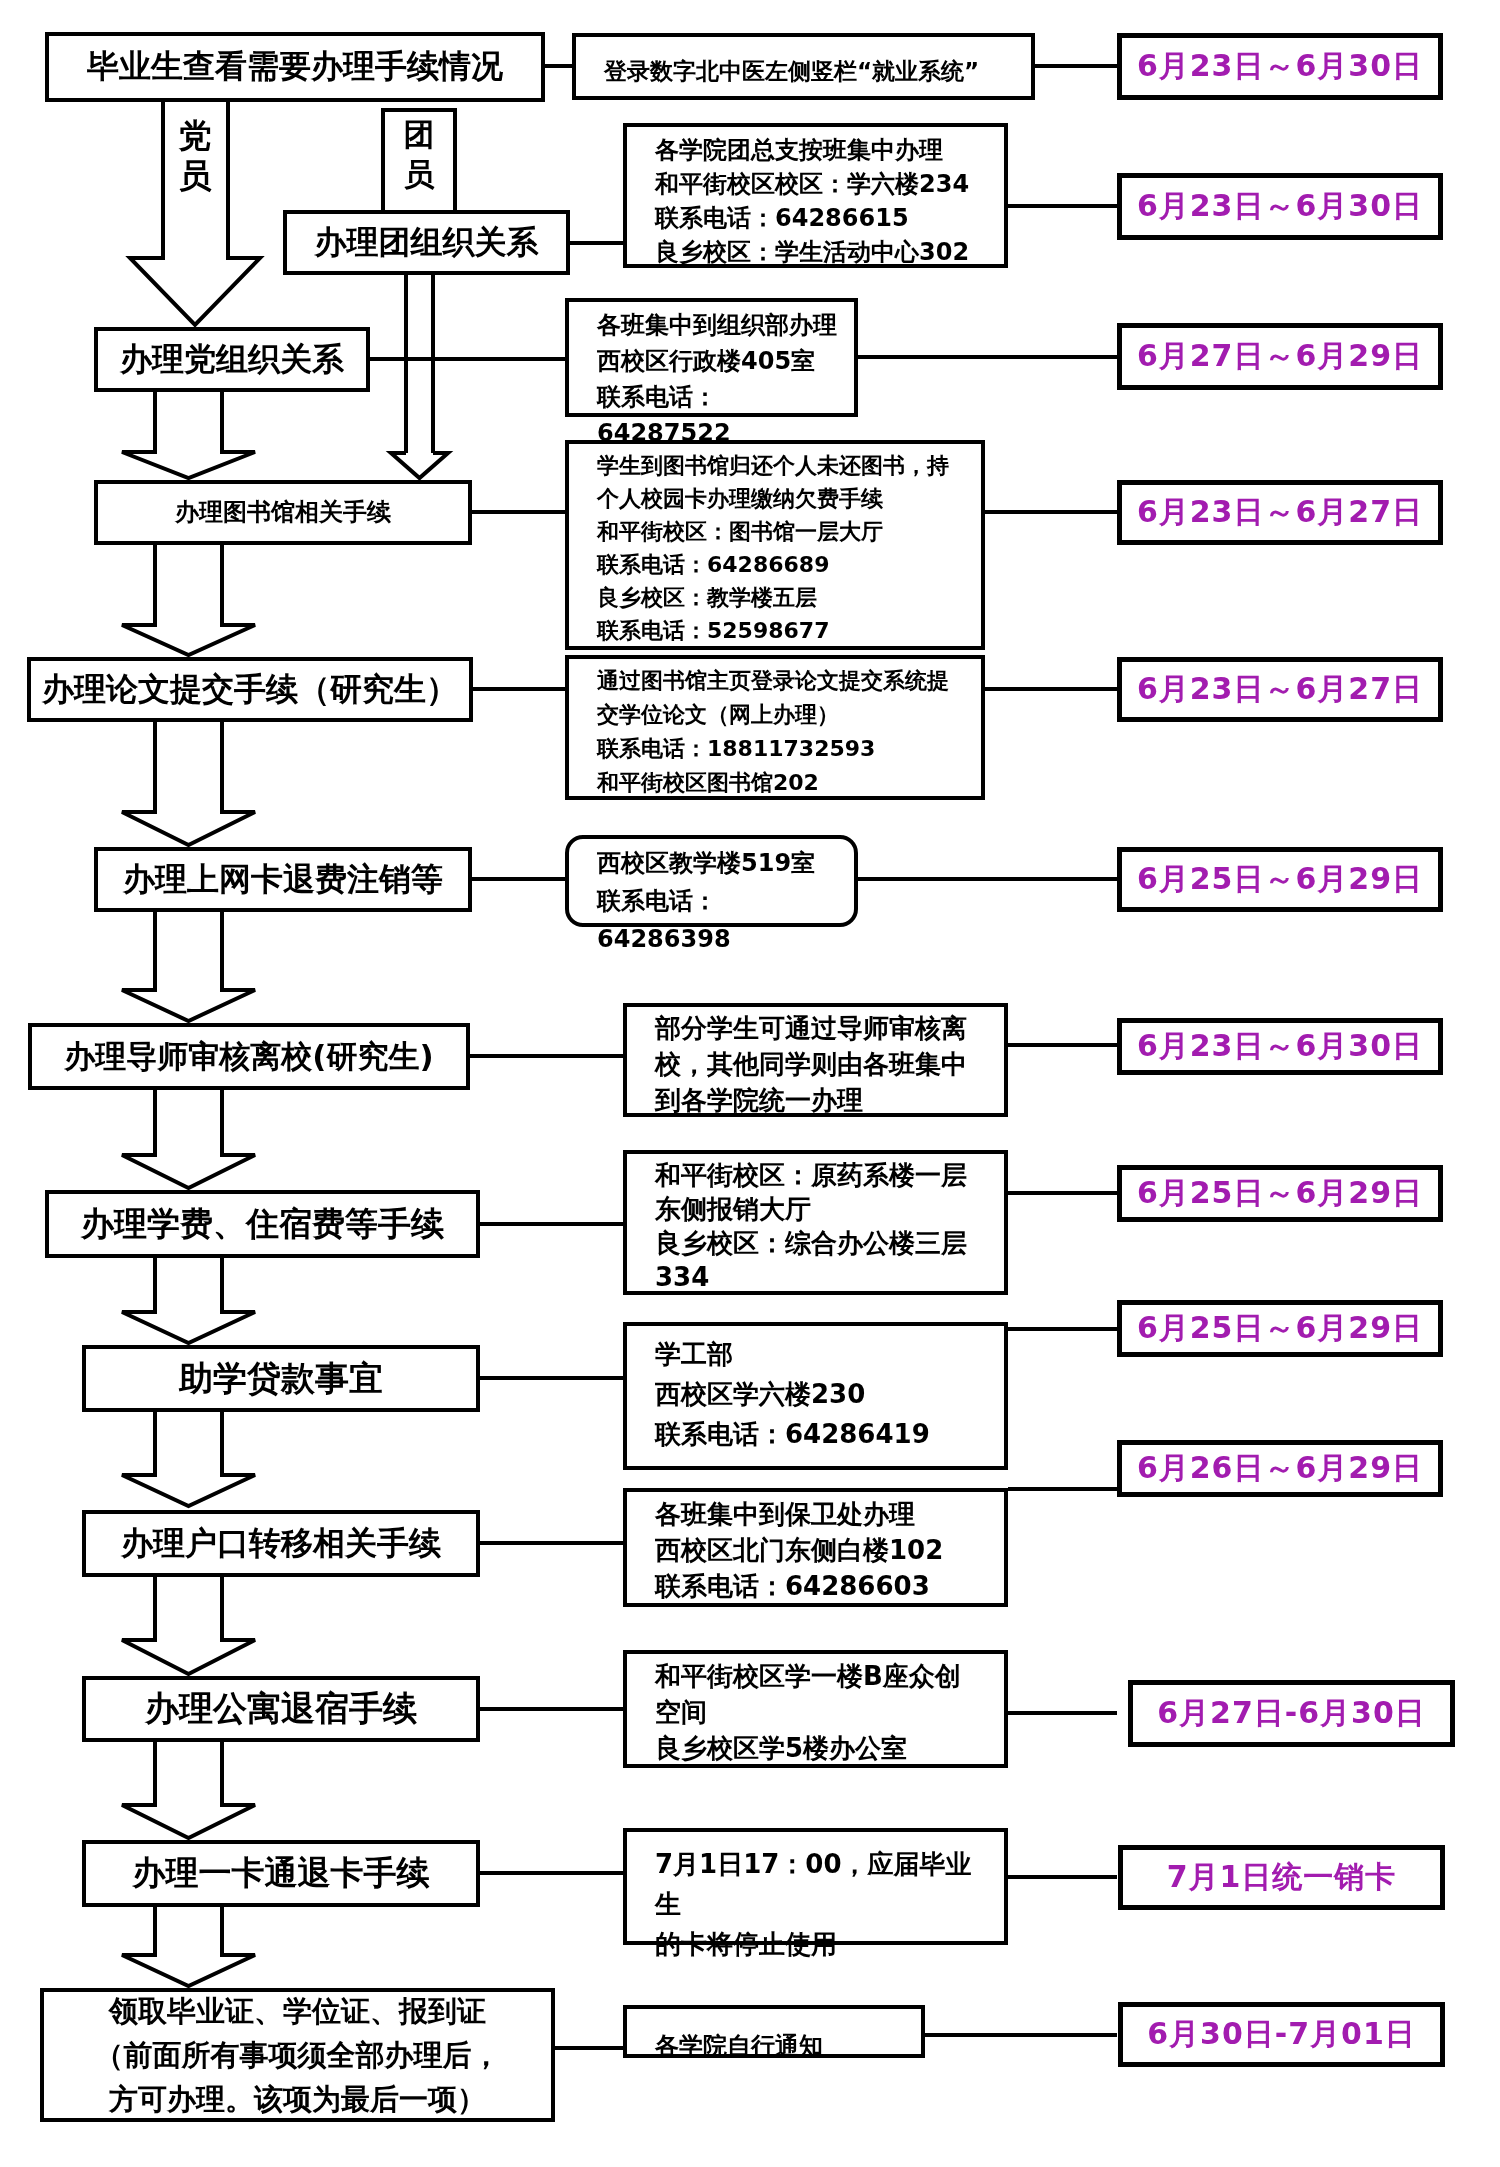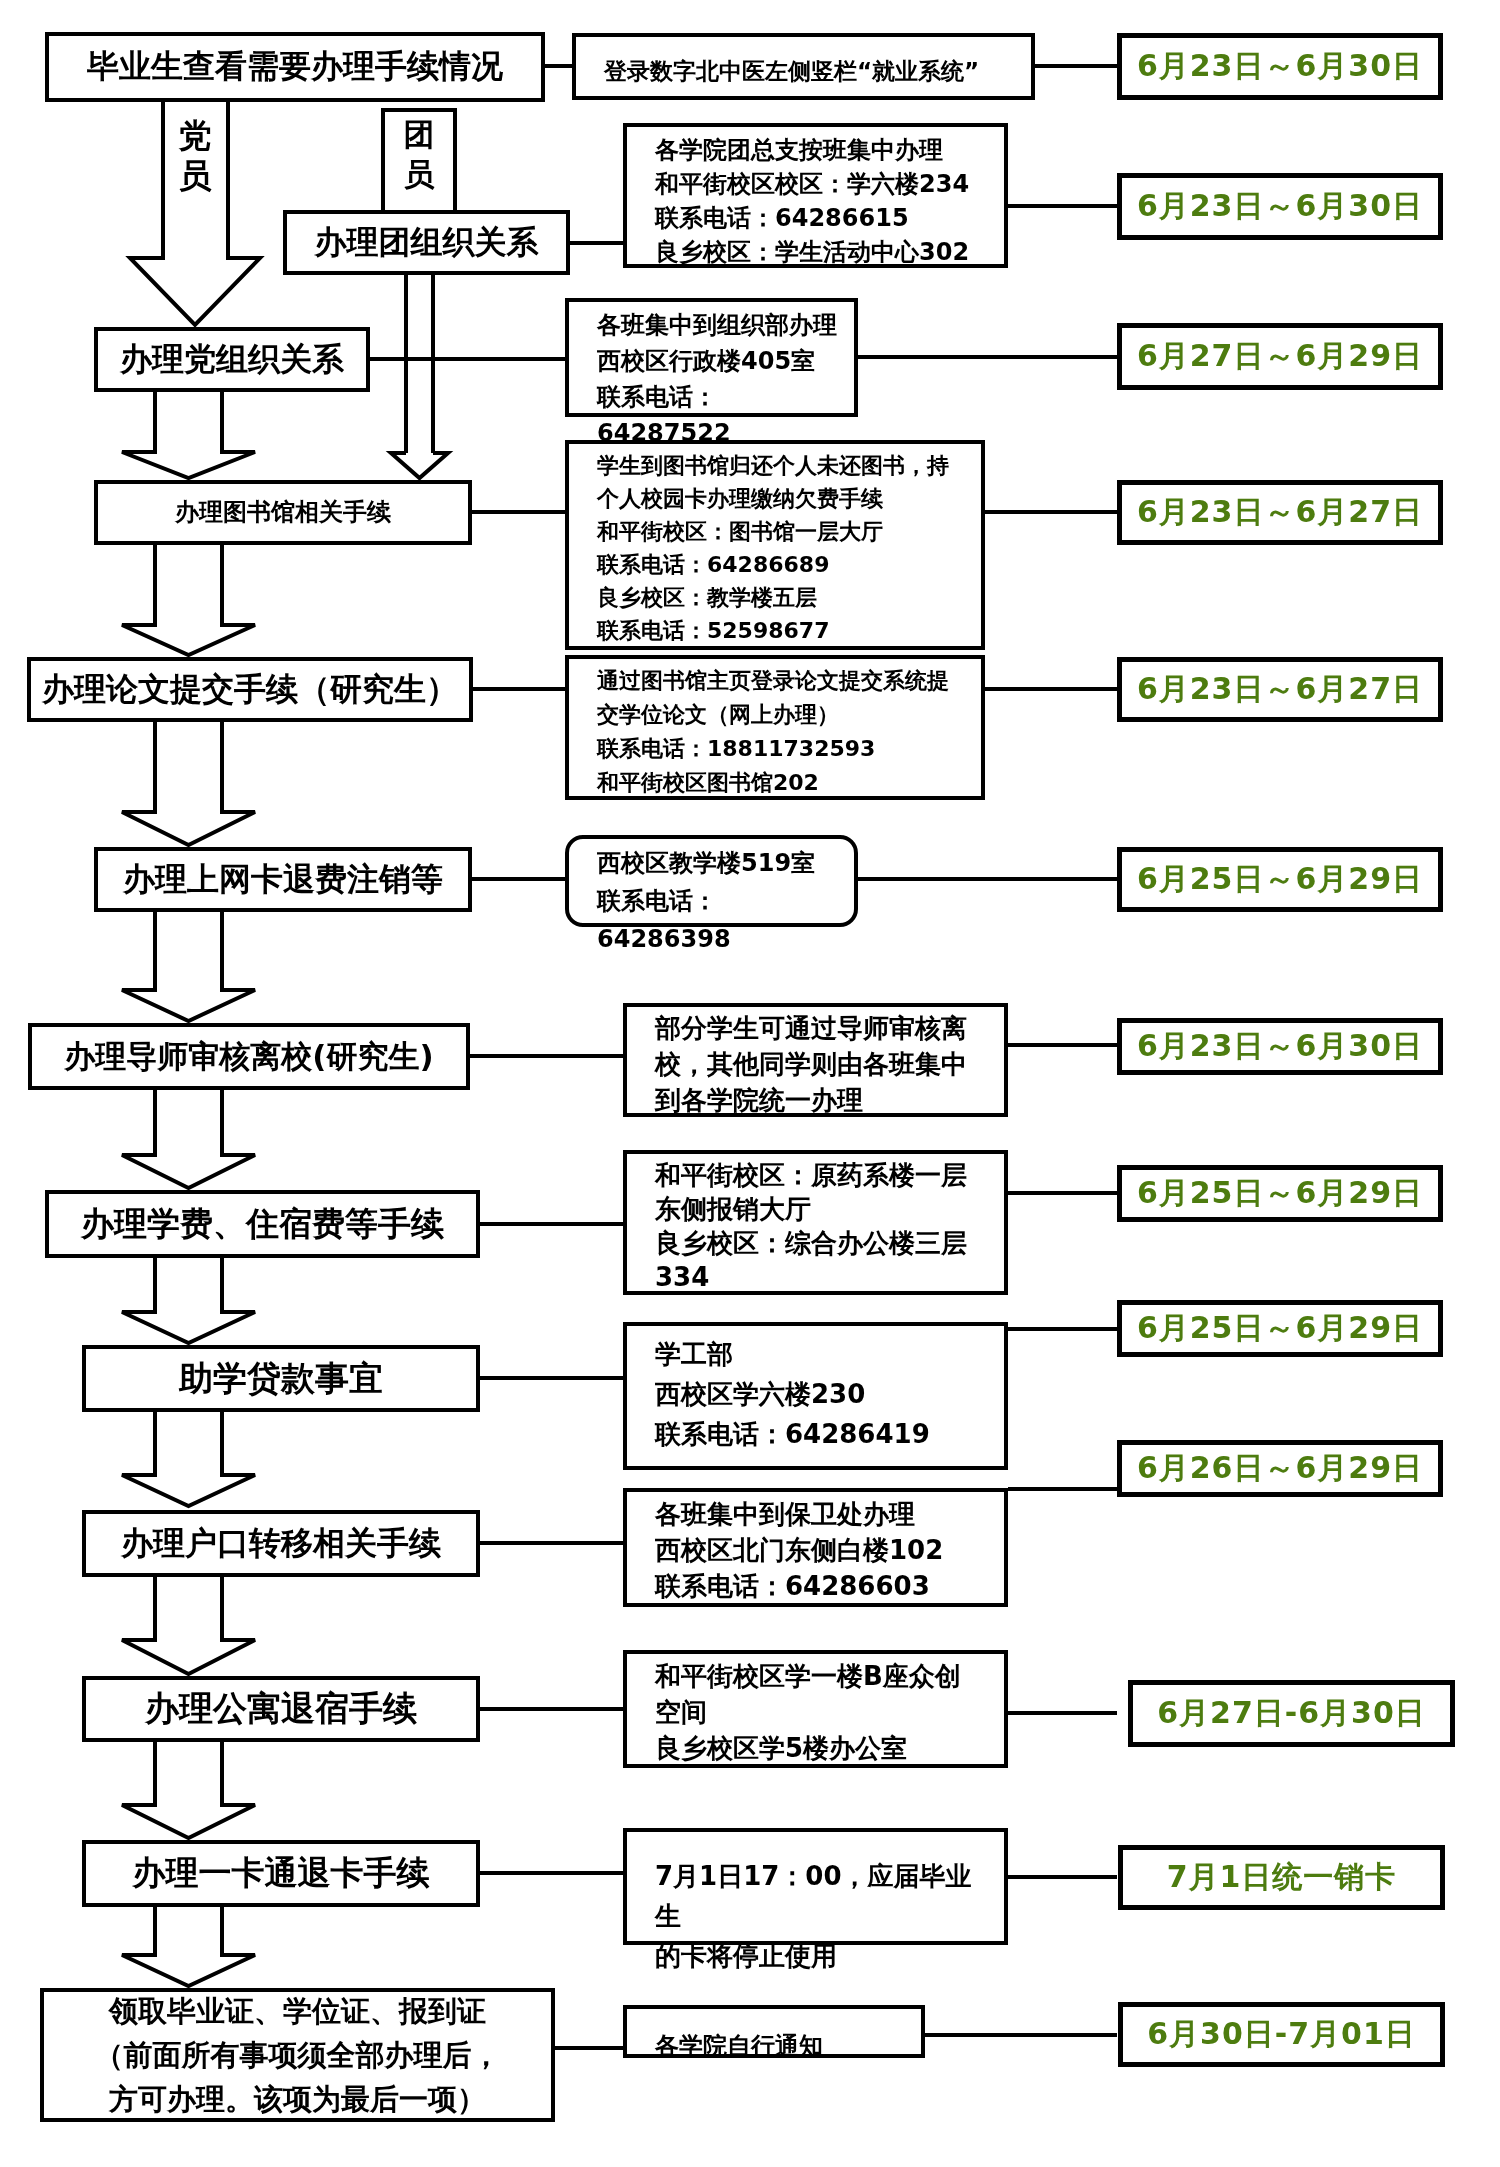--- a/index.html
+++ b/index.html
@@ -12,21 +12,21 @@
   .step{
     border:4px solid #000;display:flex;align-items:center;justify-content:center;
     text-align:center;white-space:pre-line;line-height:1.35;
   }
   .detail{
     border:4px solid #000;white-space:pre-line;text-align:left;
     font-size:24px;line-height:35px;padding:8px 10px 4px 28px;
   }
   .date{
     border:5px solid #000;display:flex;align-items:center;justify-content:center;
-    font-size:30px;color:#4d7c0f;text-align:center;letter-spacing:1px;
+    font-size:30px;color:#a21caf;text-align:center;letter-spacing:1px;
   }
   .vlabel{
     position:absolute;width:38px;text-align:center;font-size:33px;line-height:40px;
     white-space:normal;word-break:break-all;
   }
 </style>
 </head>
 <body>
 
 <div id="canvas">
@@ -124,21 +124,21 @@
 334</div>
   <div class="box detail" style="left:623px;top:1322px;width:385px;height:148px;font-size:26px;line-height:40px;padding-top:8px;">学工部
 西校区学六楼230
 联系电话：64286419</div>
   <div class="box detail" style="left:623px;top:1488px;width:385px;height:119px;font-size:26px;line-height:36px;padding-top:4px;">各班集中到保卫处办理
 西校区北门东侧白楼102
 联系电话：64286603</div>
   <div class="box detail" style="left:623px;top:1650px;width:385px;height:118px;font-size:26px;line-height:36px;padding-top:4px;">和平街校区学一楼B座众创
 空间
 良乡校区学5楼办公室</div>
-  <div class="box detail" style="left:623px;top:1828px;width:385px;height:117px;font-size:26px;line-height:40px;padding-top:24px;">7月1日17：00，应届毕业生
+  <div class="box detail" style="left:623px;top:1828px;width:385px;height:117px;font-size:26px;line-height:40px;padding-top:12px;">7月1日17：00，应届毕业生
 的卡将停止使用</div>
   <div class="box detail" style="left:623px;top:2005px;width:302px;height:53px;font-size:24px;padding-top:20px;">各学院自行通知</div>
 
   <div class="box date" style="left:1117px;top:33px;width:326px;height:67px;">6月23日～6月30日</div>
   <div class="box date" style="left:1117px;top:173px;width:326px;height:67px;">6月23日～6月30日</div>
   <div class="box date" style="left:1117px;top:323px;width:326px;height:67px;">6月27日～6月29日</div>
   <div class="box date" style="left:1117px;top:480px;width:326px;height:65px;">6月23日～6月27日</div>
   <div class="box date" style="left:1117px;top:657px;width:326px;height:65px;">6月23日～6月27日</div>
   <div class="box date" style="left:1117px;top:847px;width:326px;height:65px;">6月25日～6月29日</div>
   <div class="box date" style="left:1117px;top:1018px;width:326px;height:57px;">6月23日～6月30日</div>

